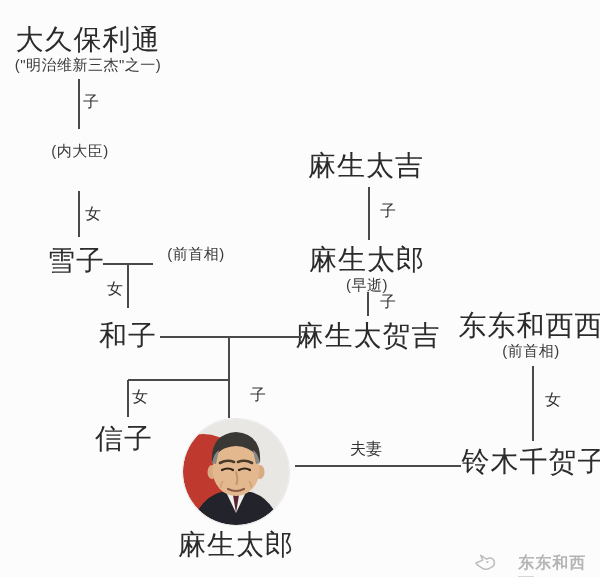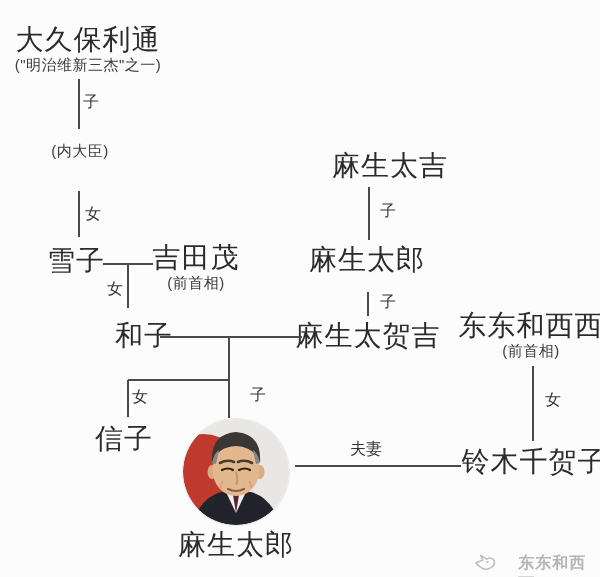--- a/index.html
+++ b/index.html
@@ -90,34 +90,34 @@
 
   <div class="node" style="left:80px;top:140px;">
     <div class="sub">(内大臣)</div>
   </div>
 
   <div class="node" style="left:76px;top:246px;">
     <div class="name">雪子</div>
   </div>
 
   <div class="node" style="left:196px;top:243px;">
-    <div class="name">吉田茂</div>
     <div class="sub">(前首相)</div>
   </div>
 
-  <div class="node" style="left:144px;top:321px;">
+  <div class="node" style="left:128px;top:321px;">
     <div class="name">和子</div>
   </div>
 
-  <div class="node" style="left:366px;top:151px;margin-left:24px;">
+  <div class="node" style="left:366px;top:151px;">
     <div class="name">麻生太吉</div>
   </div>
 
   <div class="node" style="left:367px;top:245px;">
     <div class="name">麻生太郎</div>
+    <div class="sub">(早逝)</div>
   </div>
 
   <div class="node" style="left:368px;top:321px;">
     <div class="name">麻生太贺吉</div>
   </div>
 
   <div class="node" style="left:531px;top:311px;">
     <div class="name">东东和西西</div>
     <div class="sub">(前首相)</div>
   </div>

